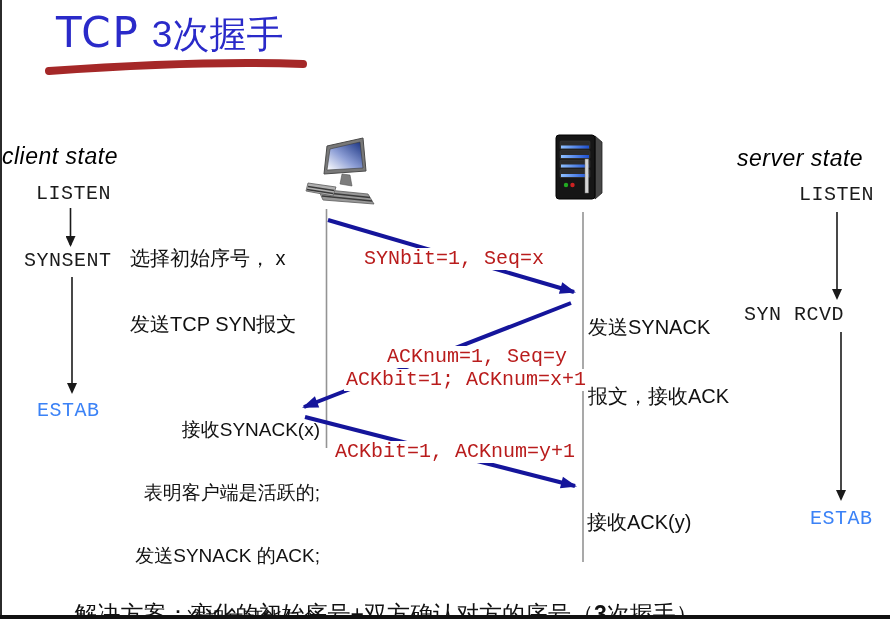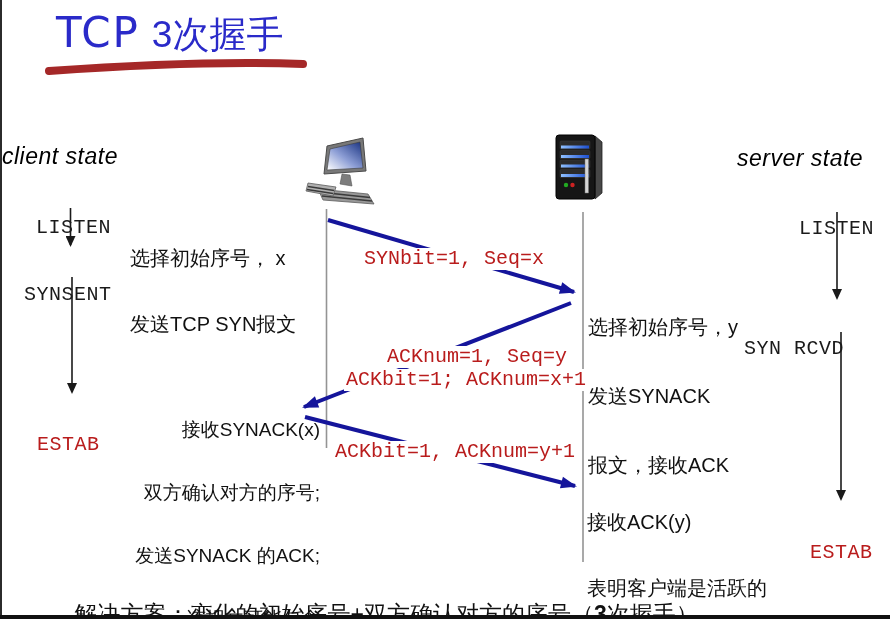--- a/index.html
+++ b/index.html
@@ -3,24 +3,24 @@
 <meta charset="utf-8">
 <style>
   html,body{margin:0;padding:0;background:#fff;}
   #stage{
     position:relative;width:890px;height:619px;background:#ffffff;
     overflow:hidden;
     font-family:"Liberation Sans","DejaVu Sans",sans-serif;
     color:#1a1a1a;
   }
   .abs{position:absolute;}
-  .mono{font-family:"Liberation Mono","DejaVu Sans Mono",monospace;margin-top:34px;}
+  .mono{font-family:"Liberation Mono","DejaVu Sans Mono",monospace;}
   .cjk{font-family:"Liberation Sans","DejaVu Sans",sans-serif;white-space:pre;}
   .state{font-size:20px;line-height:1.1;letter-spacing:0.5px;color:#1a1a1a;}
-  .state.red{color:#b91c1c;text-align:center;}
+  .state.red{color:#3b82f6;text-align:center;}
   .hdr{
     font-family:Liberation Sans, sans-serif;
     font-style:italic;font-size:23px;color:#000000;letter-spacing:0.5px;
     white-space:pre;
   }
   .msg{
     font-family:"Liberation Mono","DejaVu Sans Mono",monospace;
     font-size:20px;line-height:1.1;background:#ffffff;padding:0 2px;
     white-space:pre;color:#b91c1c;
   }
@@ -121,40 +121,38 @@
   <div class="abs mono state" style="left:24px;top:250px">SYNSENT</div>
   <div class="abs mono state red" style="left:37px;top:400px">ESTAB</div>
 
   <div class="abs cjk note" id="client-send-note" style="left:130px;top:203px;width:187px">
     <div>选择初始序号， x</div>
     <div>发送TCP SYN报文</div>
   </div>
 
   <div class="abs cjk note" id="client-recv-note" style="left:108px;top:377px;width:212px">
     <div>接收SYNACK(x)</div>
-    <div>双方确认对方的序号;</div>
+    <div>表明客户端是活跃的;</div>
     <div>发送SYNACK 的ACK;</div>
     <div>该报文可能包含</div>
     
   </div>
 
   <div class="abs hdr" style="left:737px;top:145px">server state</div>
   <div class="abs mono state" style="left:799px;top:184px">LISTEN</div>
   <div class="abs mono state" style="left:744px;top:304px">SYN RCVD</div>
   <div class="abs mono state red" style="left:810px;top:508px">ESTAB</div>
 
   <div class="abs cjk note" id="server-send-note" style="left:588px;top:270px">
-    <div>选择初始序号，y</div>
     <div>发送SYNACK</div>
     <div>报文，接收ACK</div>
   </div>
 
   <div class="abs cjk note" id="server-recv-note" style="left:587px;top:467px">
     <div>接收ACK(y)</div>
-    <div>表明客户端是活跃的</div>
   </div>
 
   <div class="abs msg" style="left:362px;top:248px">SYNbit=1, Seq=x</div>
   <div class="abs msg" style="left:385px;top:346px">ACKnum=1, Seq=y</div>
   <div class="abs msg" style="left:344px;top:369px">ACKbit=1; ACKnum=x+1</div>
   <div class="abs msg" style="left:333px;top:441px">ACKbit=1, ACKnum=y+1</div>
 
   <div class="abs cjk" id="solution-line">
     <span>解决方案：变化的初始序号+双方确认对方的序号（</span><b>3</b><span>次握手）</span>
   </div>

